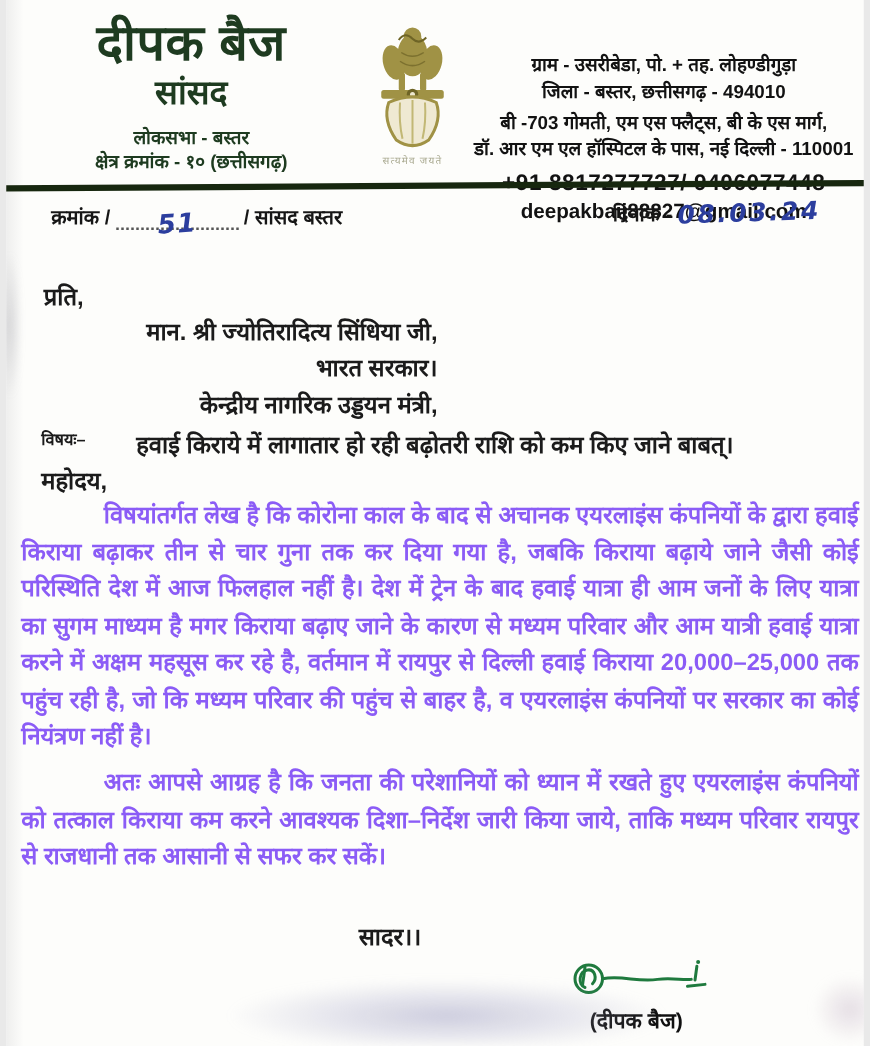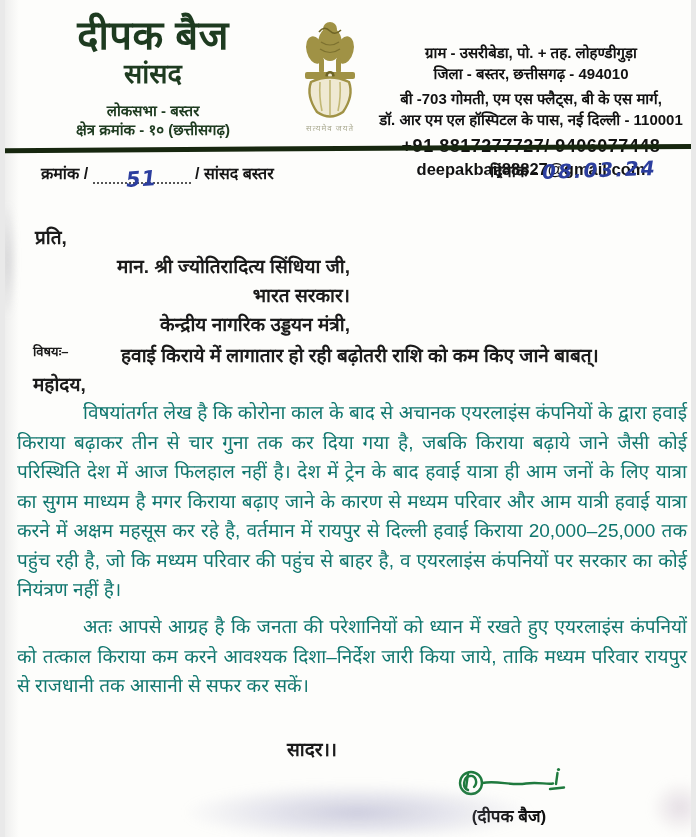--- a/index.html
+++ b/index.html
@@ -44,25 +44,25 @@
     font-family:"DejaVu Sans", sans-serif; }
   .ref-right{ position:absolute; right:34px; top:158px; font-size:16px; font-weight:700; color:#161616; }
   .hand-date{ display:inline-block; font-size:20px; font-weight:700; color:#2c3e9e;
     font-style:italic; letter-spacing:2px; transform:rotate(-2deg);
     font-family:"DejaVu Sans", sans-serif; }
 
   
   .to-label{ position:absolute; left:30px; top:224px; font-size:19px; font-weight:700; }
   .recipient{ position:absolute; left:112px; top:252px; font-size:19px; font-weight:700; line-height:29px;text-align:right; }
   .subject-label{ position:absolute; left:28px; top:342px; font-size:13px; font-weight:700; }
-  .subject-text{ position:absolute; left:116px; top:342px; width:560px; font-size:19px; font-weight:700; }
+  .subject-text{ position:absolute; left:104px; top:342px; width:560px; font-size:19px; font-weight:700; }
   .salutation{ position:absolute; left:28px; top:371px; font-size:19px; font-weight:700; }
 
-  .para{ position:absolute; left:12px; width:670px; font-size:19px; font-weight:400;
-    line-height:29.5px; text-align:justify; color:#0f766e; }
+  .para{ position:absolute; left:12px; width:670px; font-size:19px; font-weight:700;
+    line-height:29.5px; text-align:justify; color:#8b5cf6; }
   .para1{ top:398px; text-indent:66px; }
   .para2{ top:612px; text-indent:66px; }
 
   .closing{ position:absolute; left:282px; top:736px; font-size:19px; font-weight:700; }
 
   .sign-block{ position:absolute; left:436px; top:764px; width:136px; text-align:center; }
   .sign-block svg{ display:block; margin:0 auto; }
   .signatory{ font-size:17px; font-weight:800; margin-top:0px; color:#101010; }
 
   

